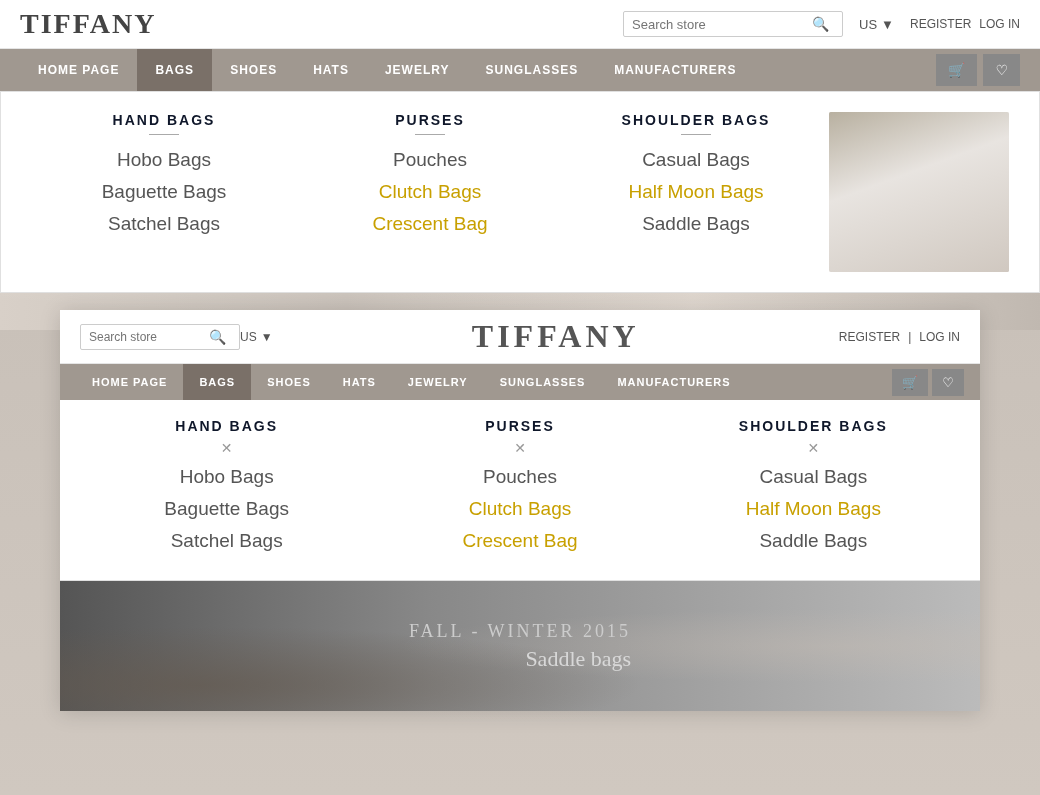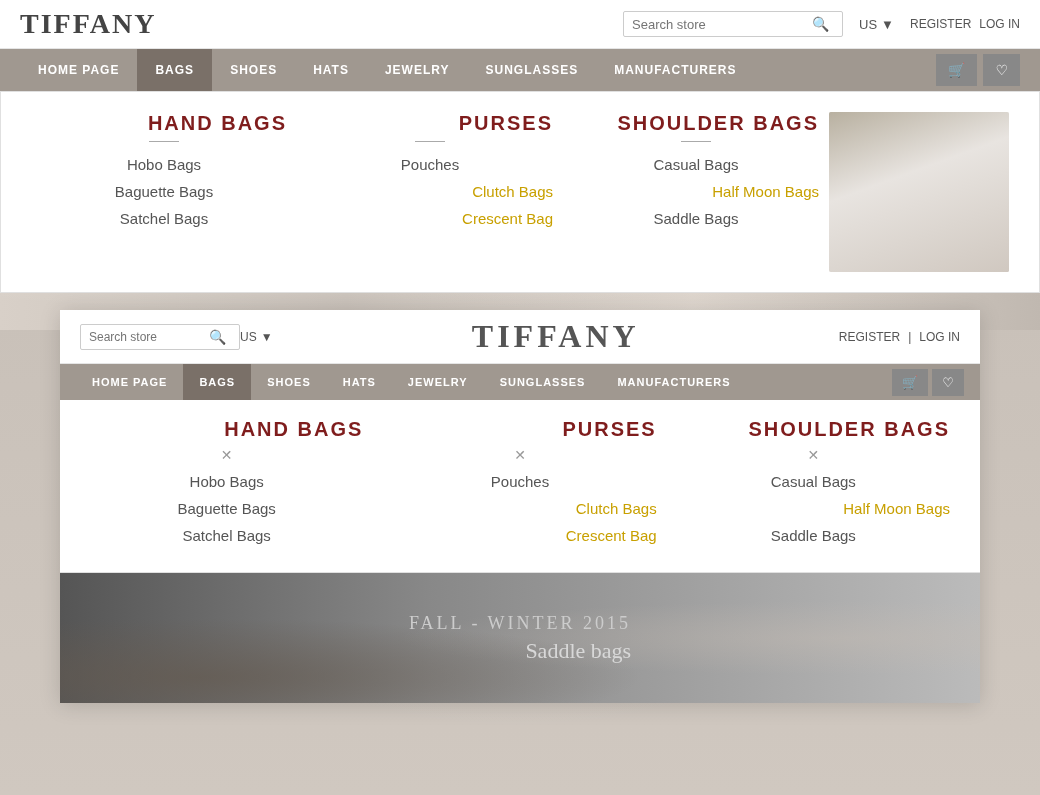--- a/index.html
+++ b/index.html
@@ -122,43 +122,42 @@
       display: flex;
       align-items: flex-start;
       gap: 0;
     }
     .mega-col {
       flex: 1;
       text-align: center;
       padding: 0 10px;
     }
     .mega-col-title {
-      font-size: 20px;
+      font-size: 14px;
       font-weight: bold;
       letter-spacing: 2px;
-      color: #7f1d1d;
+      color: #0f172a;
       margin-bottom: 6px;
       text-transform: uppercase;
-      text-align: right;
     }
     .mega-divider {
       width: 30px;
       border: none;
       border-top: 1px solid #aaa;
       margin: 6px auto 14px;
     }
     .mega-link {
       display: block;
-      font-size: 15px;
+      font-size: 19px;
       color: #555;
       margin-bottom: 10px;
       text-decoration: none;
       cursor: pointer;
     }
-    .mega-link.highlight { color: #c8a000; text-align: right; }
+    .mega-link.highlight { color: #c8a000; }
     .mega-img {
       width: 180px;
       height: 160px;
       background: linear-gradient(135deg, #d4cfc8 0%, #f0ede8 50%, #c8c0b8 100%);
       border-radius: 2px;
       position: relative;
       overflow: hidden;
       display: flex;
       align-items: flex-end;
       justify-content: flex-end;

